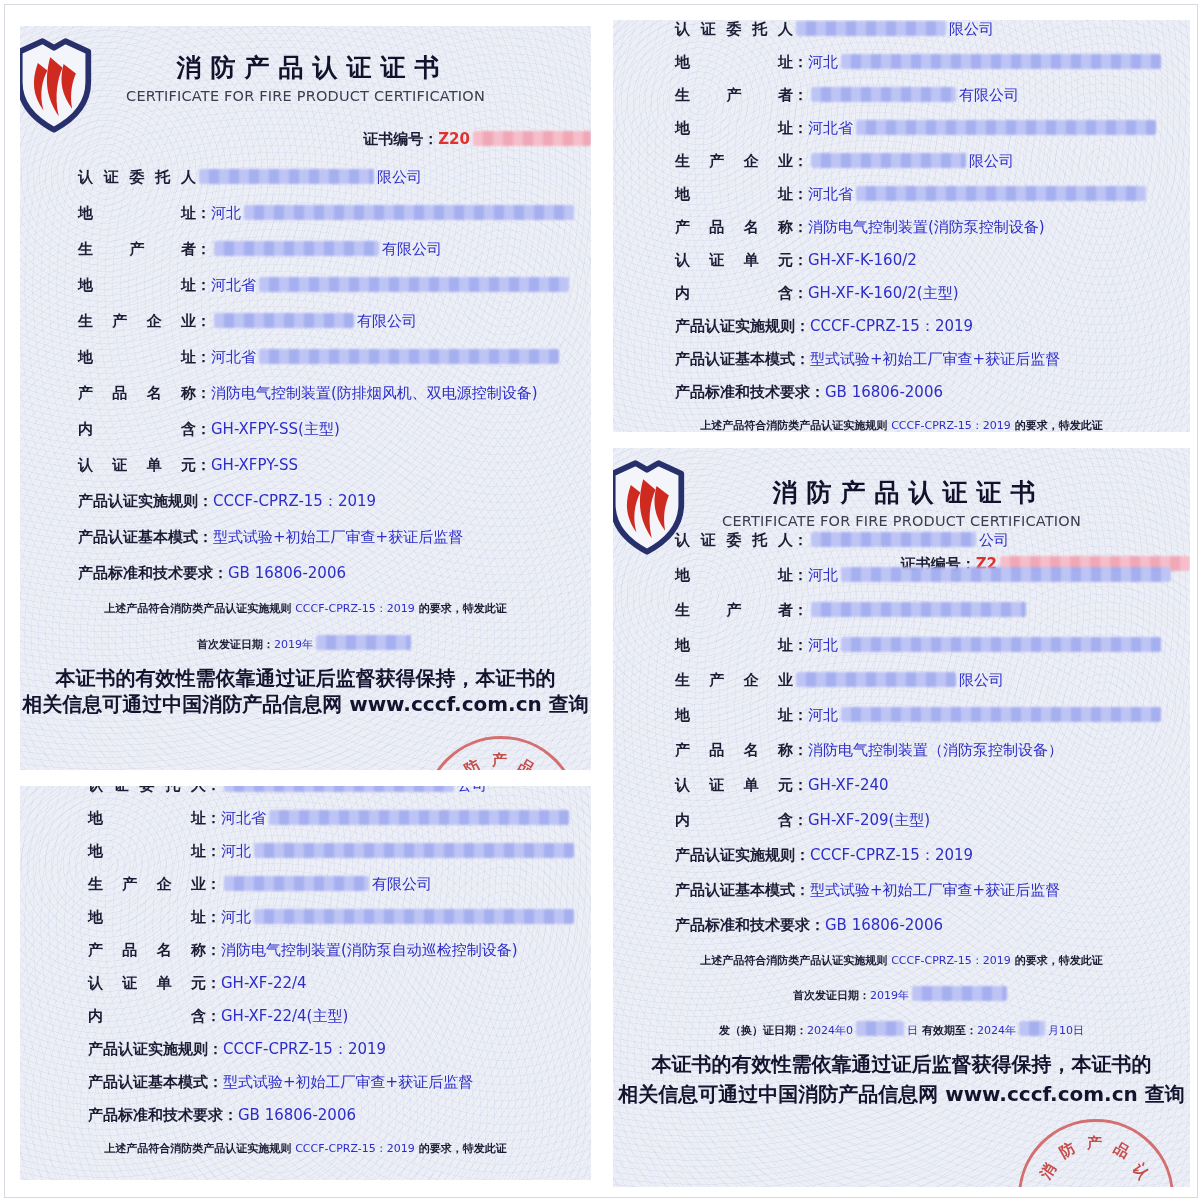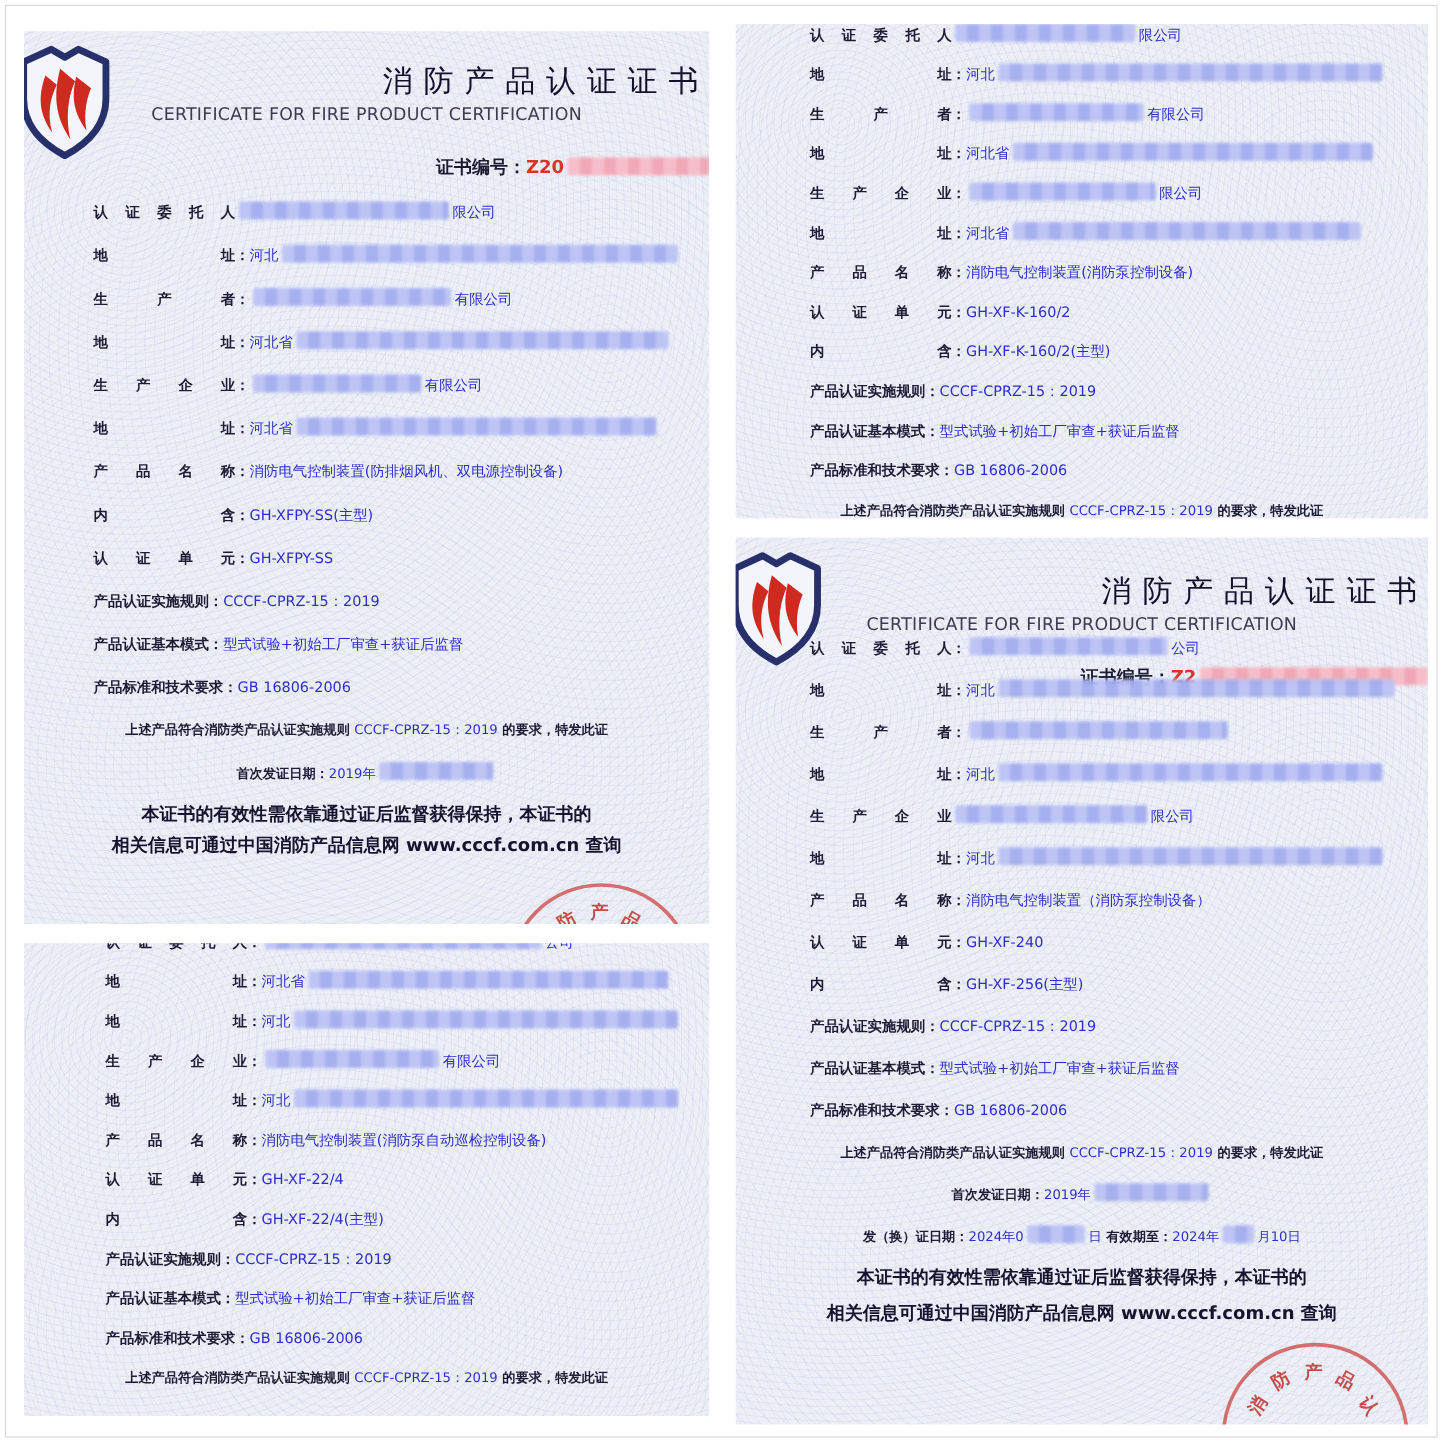--- a/index.html
+++ b/index.html
@@ -16,59 +16,59 @@
       repeating-radial-gradient(circle at 15% 20%, rgba(128,142,192,.10) 0 1px, rgba(0,0,0,0) 1px 6px),
       repeating-radial-gradient(circle at 85% 35%, rgba(128,142,192,.08) 0 1px, rgba(0,0,0,0) 1px 8px),
       repeating-radial-gradient(circle at 45% 82%, rgba(128,142,192,.08) 0 1px, rgba(0,0,0,0) 1px 7px);
   }
   .cert-tl{left:20px;top:26px;width:571px;height:744px;}
   .cert-bl{left:20px;top:786px;width:571px;height:394px;}
   .cert-tr{left:613px;top:20px;width:577px;height:412px;}
   .cert-br{left:613px;top:448px;width:577px;height:739px;}
 
   .logo{position:absolute;left:-6px;top:6px;width:80px;height:102px;}
-  .title{position:absolute;top:25px;left:0;right:0;text-align:right;
-    font-size:25px;font-weight:400;letter-spacing:9px;color:#12122c;padding-left:14px;}
+  .title{position:absolute;top:25px;left:0;right:0;text-align:center;
+    font-size:25px;font-weight:700;letter-spacing:9px;color:#12122c;padding-left:14px;}
   .subtitle{position:absolute;top:62px;left:0;right:0;text-align:center;
     font-size:14.5px;color:#3c3c4e;letter-spacing:.2px;}
   .certno{position:absolute;top:104px;right:0;font-size:15px;white-space:nowrap;}
   .cert-br .title{top:28px;}
   .cert-br .subtitle{top:65px;}
   .cert-br .certno{top:107px;}
   .red{color:#e0322a;font-weight:600;}
 
   .flow{position:relative;}
   .cert-tl .flow{padding-top:133px;}
   .cert-br .flow{padding-top:75px;}
   .cert-tr .flow{margin-top:-7px;}
   .cert-bl .flow{margin-top:-17px;}
 
   .row,.center-line{white-space:nowrap;}
-  .row{line-height:36px;font-size:12px;padding-left:58px;}
+  .row{line-height:36px;font-size:15px;padding-left:58px;}
   .center-line{line-height:36px;font-size:11px;text-align:center;padding:0 4px;}
   .cert-tr .row,.cert-tr .center-line,
   .cert-bl .row,.cert-bl .center-line{line-height:33px;}
   .cert-br .row,.cert-br .center-line{line-height:35px;}
   .cert-tr .row,.cert-br .row{padding-left:62px;}
   .cert-bl .row{padding-left:68px;}
 
   .lab{color:#1c1c34;font-weight:600;}
   .lab.just{display:inline-block;width:118px;text-align:justify;text-align-last:justify;}
   .colon{font-weight:600;}
   .dark{color:#1c1c34;font-weight:600;}
   .val{color:#2d2dc8;}
   .blur{
     display:inline-block;height:15px;border-radius:2px;vertical-align:-2px;margin:0 3px;
     background:repeating-linear-gradient(90deg,#bcc3f5 0 10px,#a3adef 10px 20px);
     filter:blur(1.3px);opacity:.95;
   }
   .blur.pink{background:repeating-linear-gradient(90deg,#f7bcc8 0 10px,#f1a5b4 10px 20px);}
   .certno .blur{margin-right:0;}
 
-  .notice{text-align:center;font-size:15px;font-weight:700;color:#14142e;line-height:26px;padding-top:2px;}
+  .notice{text-align:center;font-size:20px;font-weight:700;color:#14142e;line-height:26px;padding-top:2px;}
   .cert-br .notice{line-height:30px;padding-top:1px;}
 
   .seal{position:absolute;width:150px;height:150px;border:3.5px solid rgba(202,62,58,.72);border-radius:50%;}
   .seal-tl{right:12px;bottom:-122px;}
   .seal-br{right:16px;bottom:-88px;}
   .seal-ch{position:absolute;color:rgba(193,52,48,.88);font-size:15px;font-weight:700;}
   .seal-ch.p0{left:20px;top:40px;transform:rotate(-58deg);}
   .seal-ch.p1{left:39px;top:19px;transform:rotate(-30deg);}
   .seal-ch.p2{left:66px;top:12px;}
   .seal-ch.p3{left:93px;top:19px;transform:rotate(30deg);}
@@ -163,21 +163,21 @@
     </div>
     <div class="flow">
       <div class="row"><span class="lab just">认证委托人</span><span class="dark colon">：</span><span class="blur" style="width: 165px;"></span><span class="val">公司</span></div>
       <div class="row"><span class="lab just">地址</span><span class="dark colon">：</span><span class="val">河北</span><span class="blur" style="width: 330px;"></span></div>
       <div class="row"><span class="lab just">生产者</span><span class="dark colon">：</span><span class="blur" style="width: 215px;"></span></div>
       <div class="row"><span class="lab just">地址</span><span class="dark colon">：</span><span class="val">河北</span><span class="blur" style="width: 320px;"></span></div>
       <div class="row"><span class="lab just">生产企业</span><span class="blur" style="width: 160px;"></span><span class="val">限公司</span></div>
       <div class="row"><span class="lab just">地址</span><span class="dark colon">：</span><span class="val">河北</span><span class="blur" style="width: 320px;"></span></div>
       <div class="row"><span class="lab just">产品名称</span><span class="dark colon">：</span><span class="val">消防电气控制装置（消防泵控制设备）</span></div>
       <div class="row"><span class="lab just">认证单元</span><span class="dark colon">：</span><span class="val">GH-XF-240</span></div>
-      <div class="row"><span class="lab just">内含</span><span class="dark colon">：</span><span class="val">GH-XF-256(主型)</span></div>
+      <div class="row"><span class="lab just">内含</span><span class="dark colon">：</span><span class="val">GH-XF-209(主型)</span></div>
       <div class="row"><span class="lab">产品认证实施规则</span><span class="dark colon">：</span><span class="val">CCCF-CPRZ-15：2019</span></div>
       <div class="row"><span class="lab">产品认证基本模式</span><span class="dark colon">：</span><span class="val">型式试验+初始工厂审查+获证后监督</span></div>
       <div class="row"><span class="lab">产品标准和技术要求</span><span class="dark colon">：</span><span class="val">GB 16806-2006</span></div>
       <div class="center-line"><span class="dark">上述产品符合消防类产品认证实施规则 </span><span class="val">CCCF-CPRZ-15：2019</span><span class="dark"> 的要求，特发此证</span></div>
       <div class="center-line"><span class="dark">首次发证日期：</span><span class="val">2019年</span><span class="blur" style="width: 95px;"></span></div>
       <div class="center-line"><span class="dark">发（换）证日期：</span><span class="val">2024年0</span><span class="blur" style="width: 48px;"></span><span class="val">日</span><span class="dark"> 有效期至：</span><span class="val">2024年</span><span class="blur" style="width: 26px;"></span><span class="val">月10日</span></div>
       <div class="notice">
         <div>本证书的有效性需依靠通过证后监督获得保持，本证书的</div>
         <div>相关信息可通过中国消防产品信息网 www.cccf.com.cn 查询</div>
       </div>

